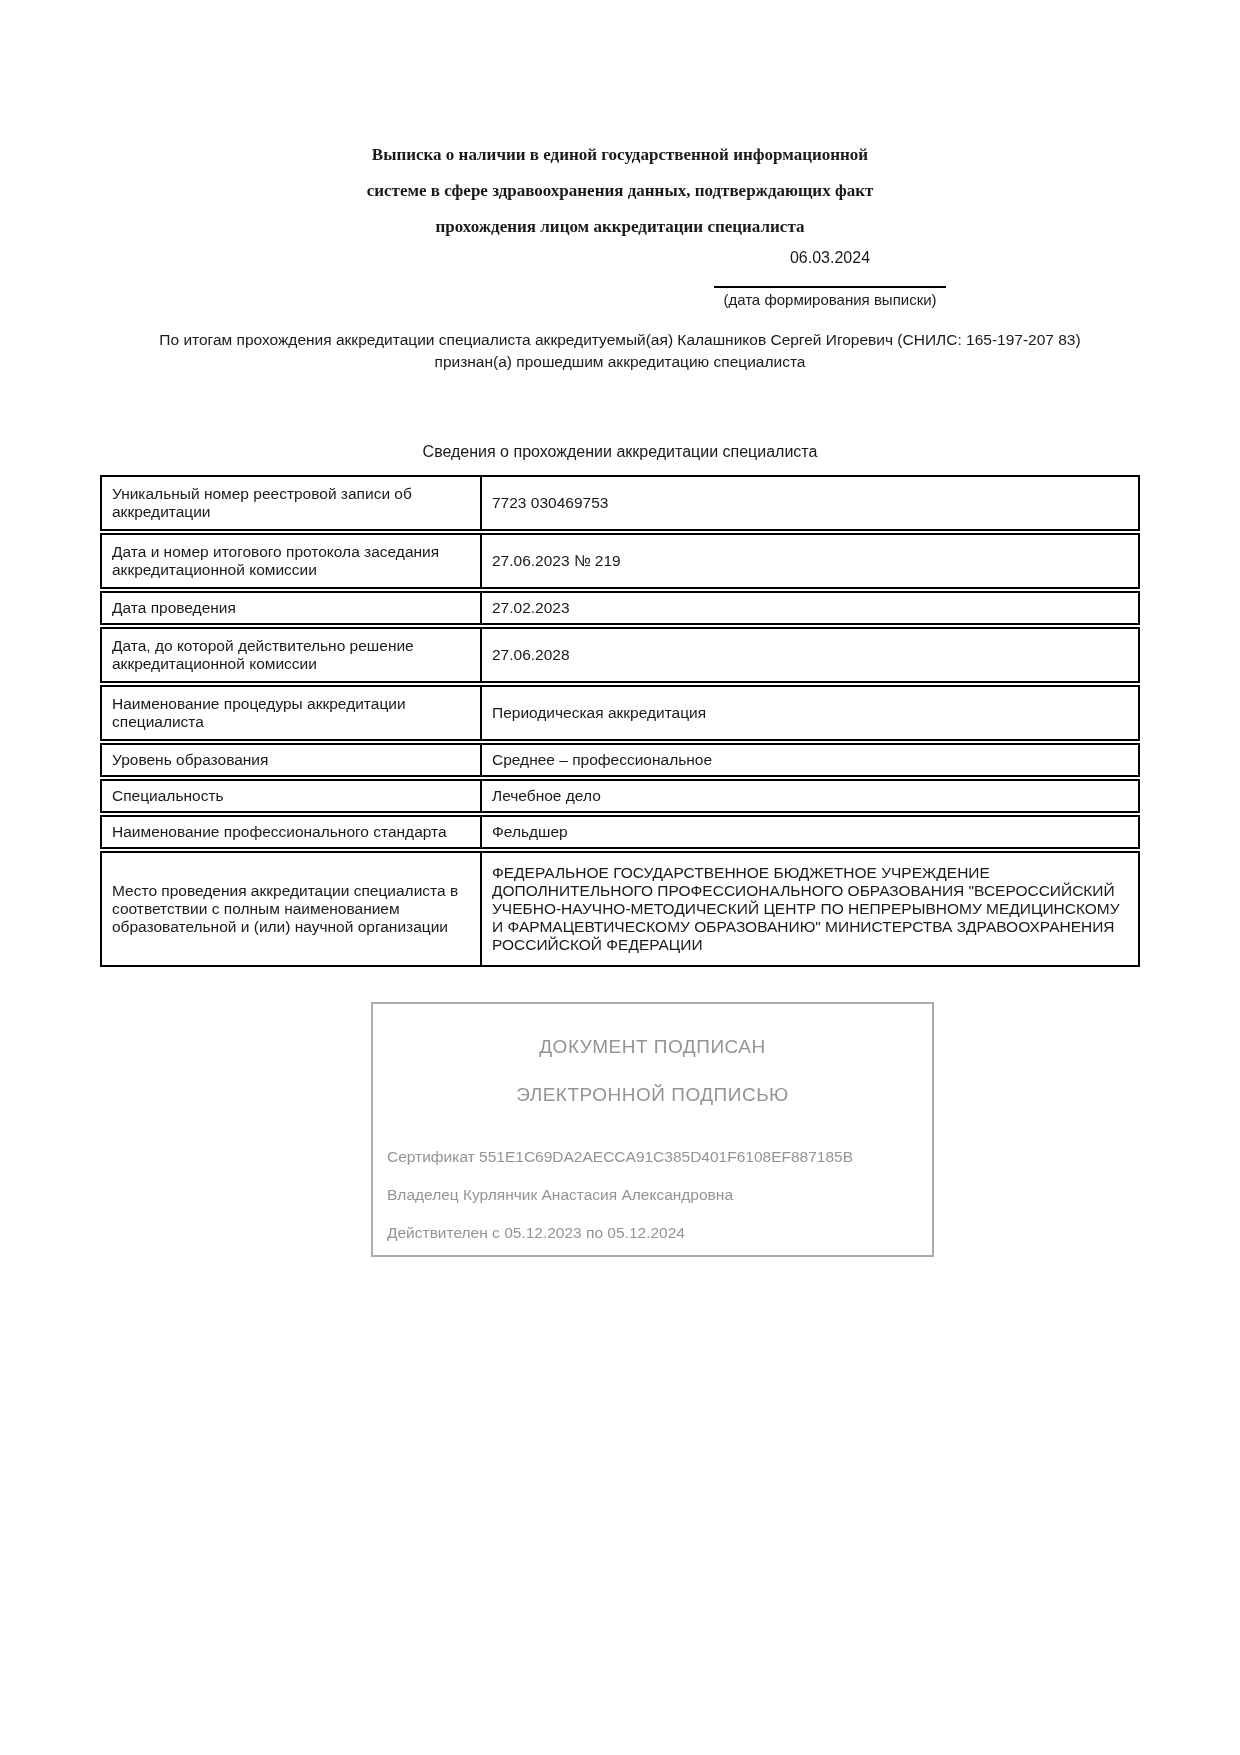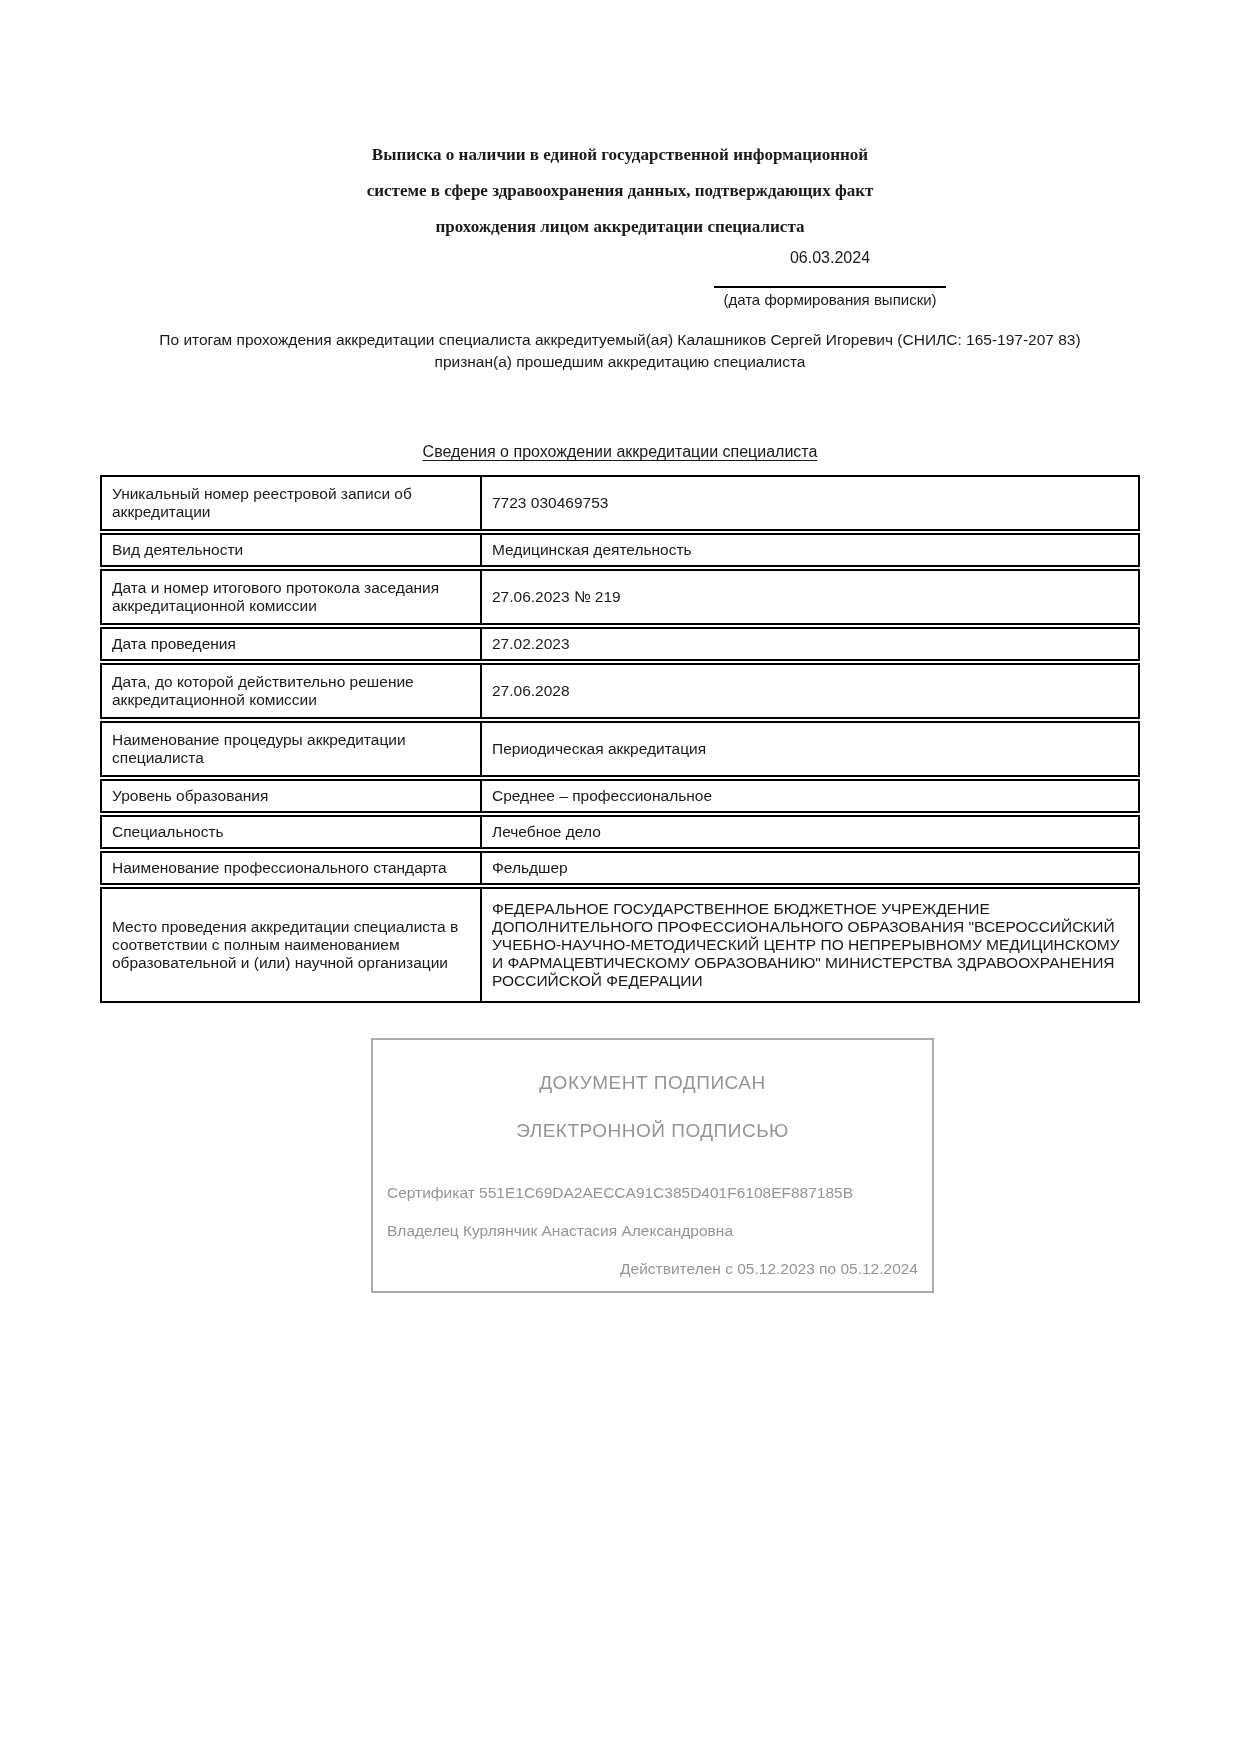--- a/index.html
+++ b/index.html
@@ -55,21 +55,20 @@
     line-height: 22px;
   }
 
   
   .section-heading {
     margin-top: 70px;
     text-align: center;
     font-size: 16px;
   }
   .section-heading span {
-    text-decoration: underline;
     text-underline-offset: 3px;
   }
   .record-number {
     margin-top: 15px;
     text-align: center;
     font-weight: bold;
     font-size: 16.5px;
   }
 
   
@@ -123,21 +122,21 @@
     letter-spacing: 0.5px;
   }
   .sig-headline-1 { margin-top: 32px; }
   .sig-headline-2 { margin-top: 26px; }
   .sig-detail {
     font-size: 15.5px;
     margin: 0 14px;
   }
   .sig-detail-1 { margin-top: 42px; }
   .sig-detail-2 { margin-top: 20px; }
-  .sig-detail-3 { margin-top: 20px; text-align: right; }
+  .sig-detail-3 { margin-top: 20px; }
 </style>
 </head>
 <body>
 
 <div class="page">
 
   <div class="doc-title">
     <div>Выписка о наличии в единой государственной информационной</div>
     <div>системе в сфере здравоохранения данных, подтверждающих факт</div>
     <div>прохождения лицом аккредитации специалиста</div>
@@ -156,24 +155,20 @@
   <div class="section-heading">
     <span>Сведения о прохождении аккредитации специалиста</span>
   </div>
 
 
   <table class="details-table">
     <tbody>
       <tr>
         <td class="cell-label tall">Уникальный номер реестровой записи об аккредитации</td>
         <td class="cell-value tall">7723 030469753</td>
-      </tr>
-      <tr>
-        <td class="cell-label short">Вид деятельности</td>
-        <td class="cell-value short">Медицинская деятельность</td>
       </tr>
       <tr>
         <td class="cell-label tall">Дата и номер итогового протокола заседания аккредитационной комиссии</td>
         <td class="cell-value tall">27.06.2023 № 219</td>
       </tr>
       <tr>
         <td class="cell-label short">Дата проведения</td>
         <td class="cell-value short">27.02.2023</td>
       </tr>
       <tr>

